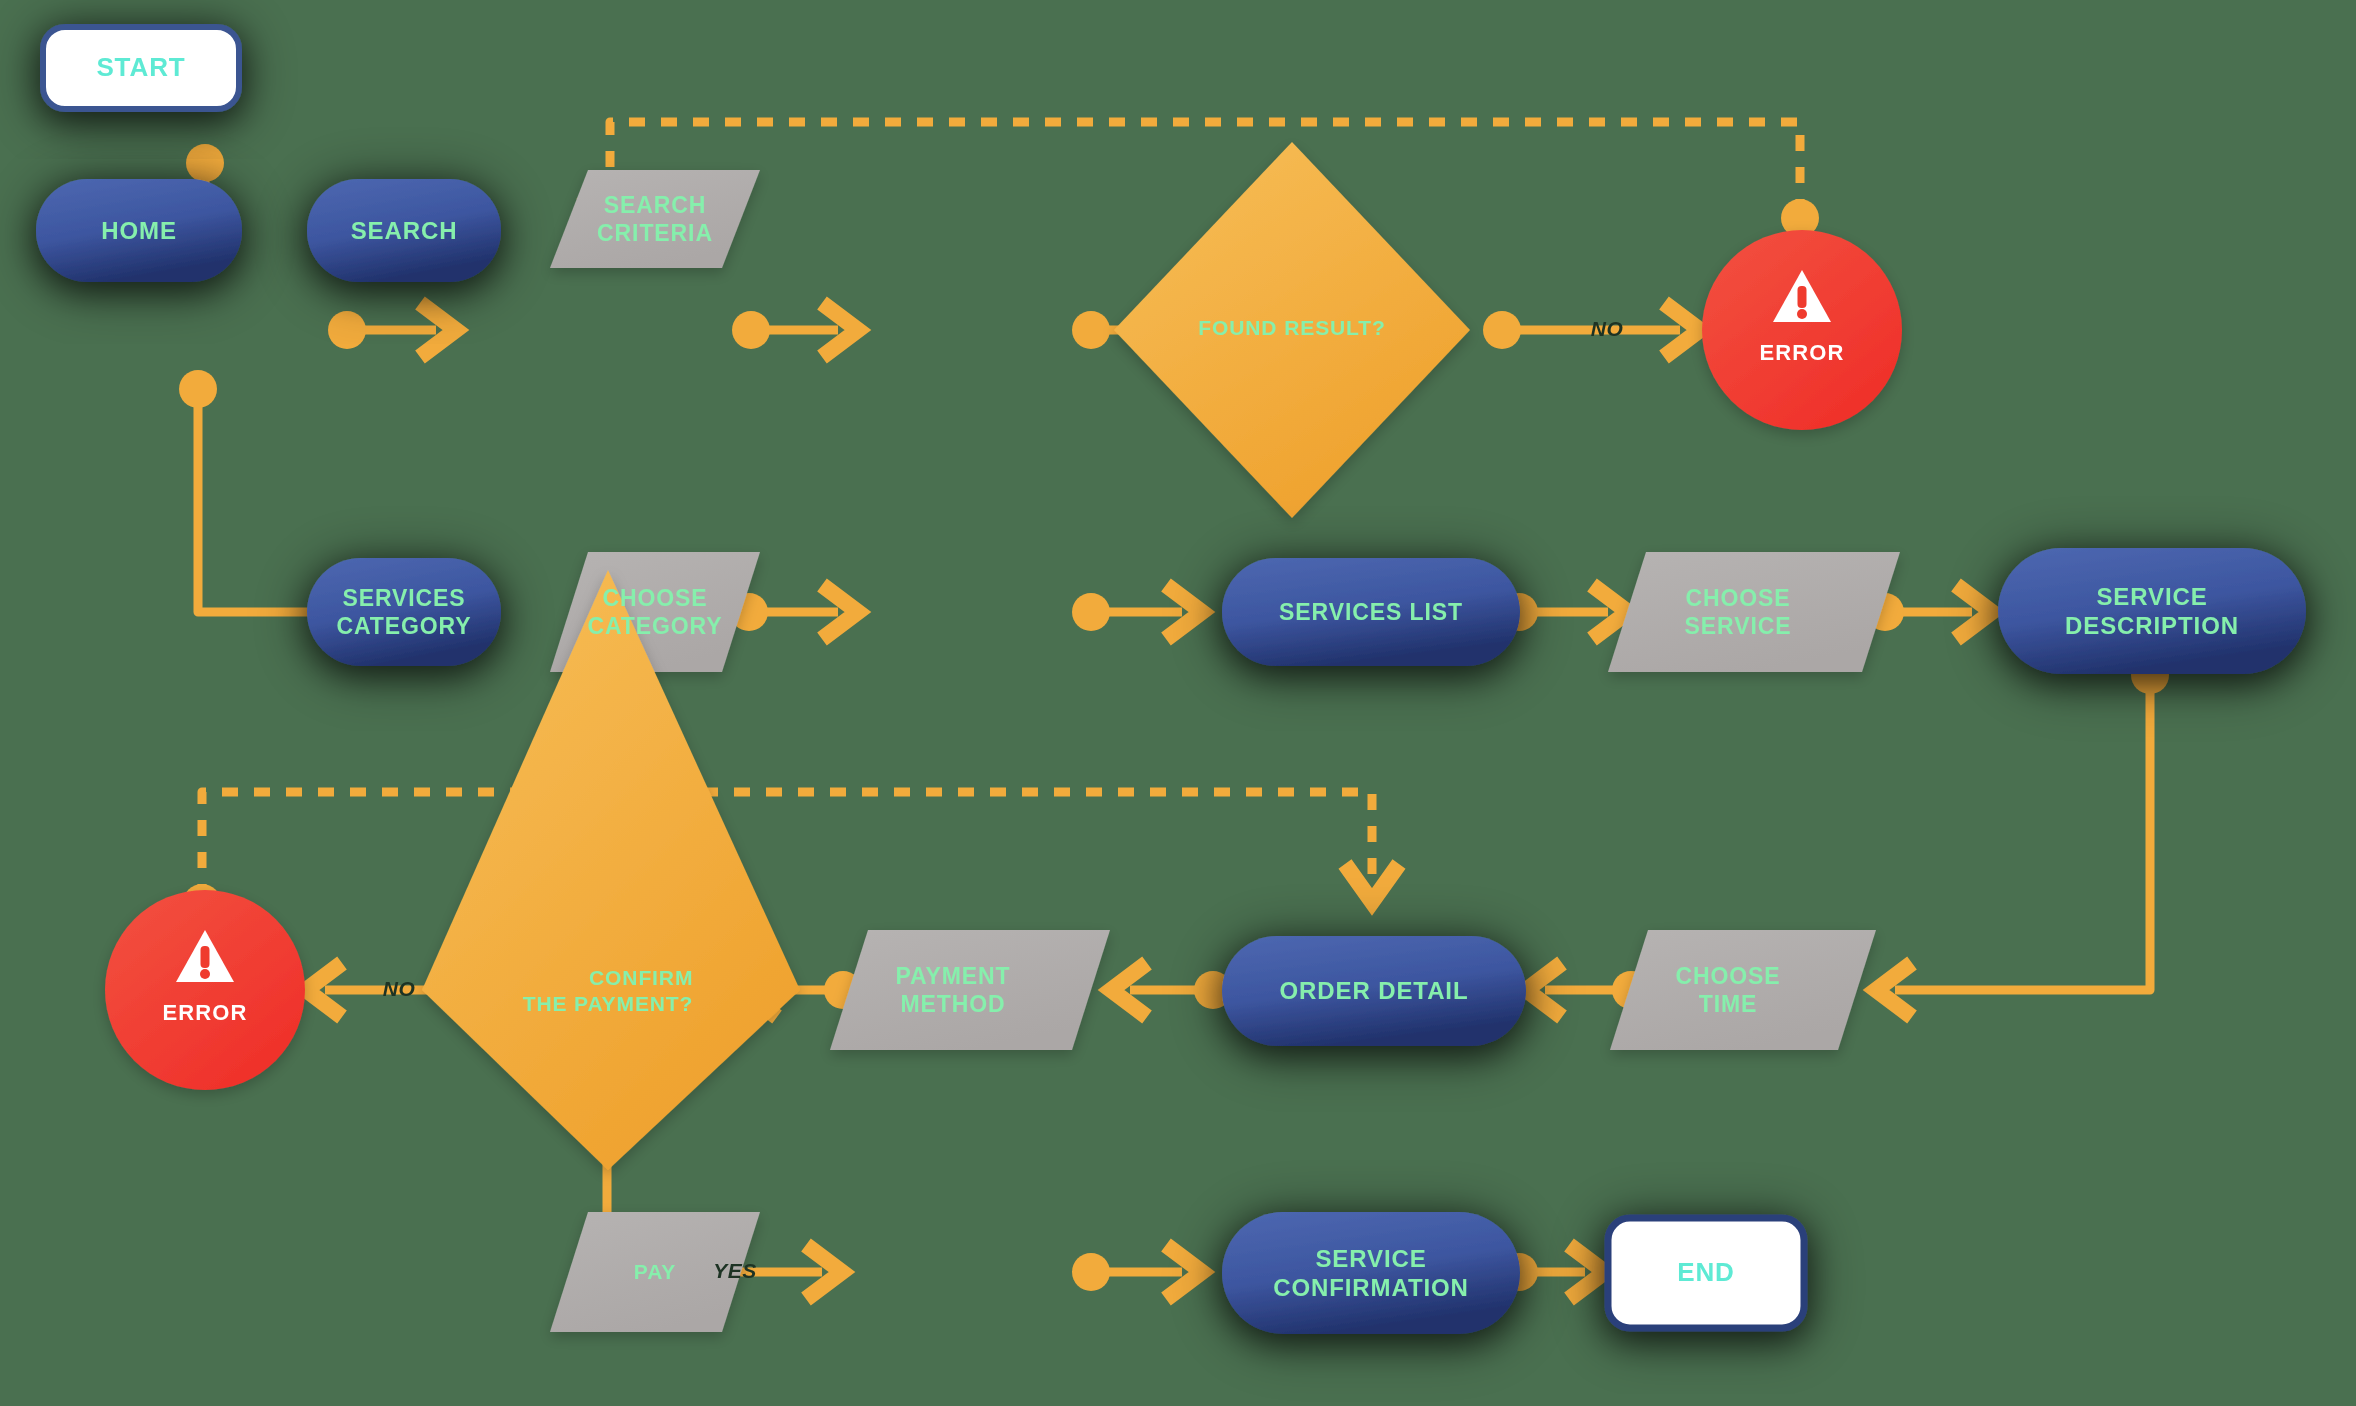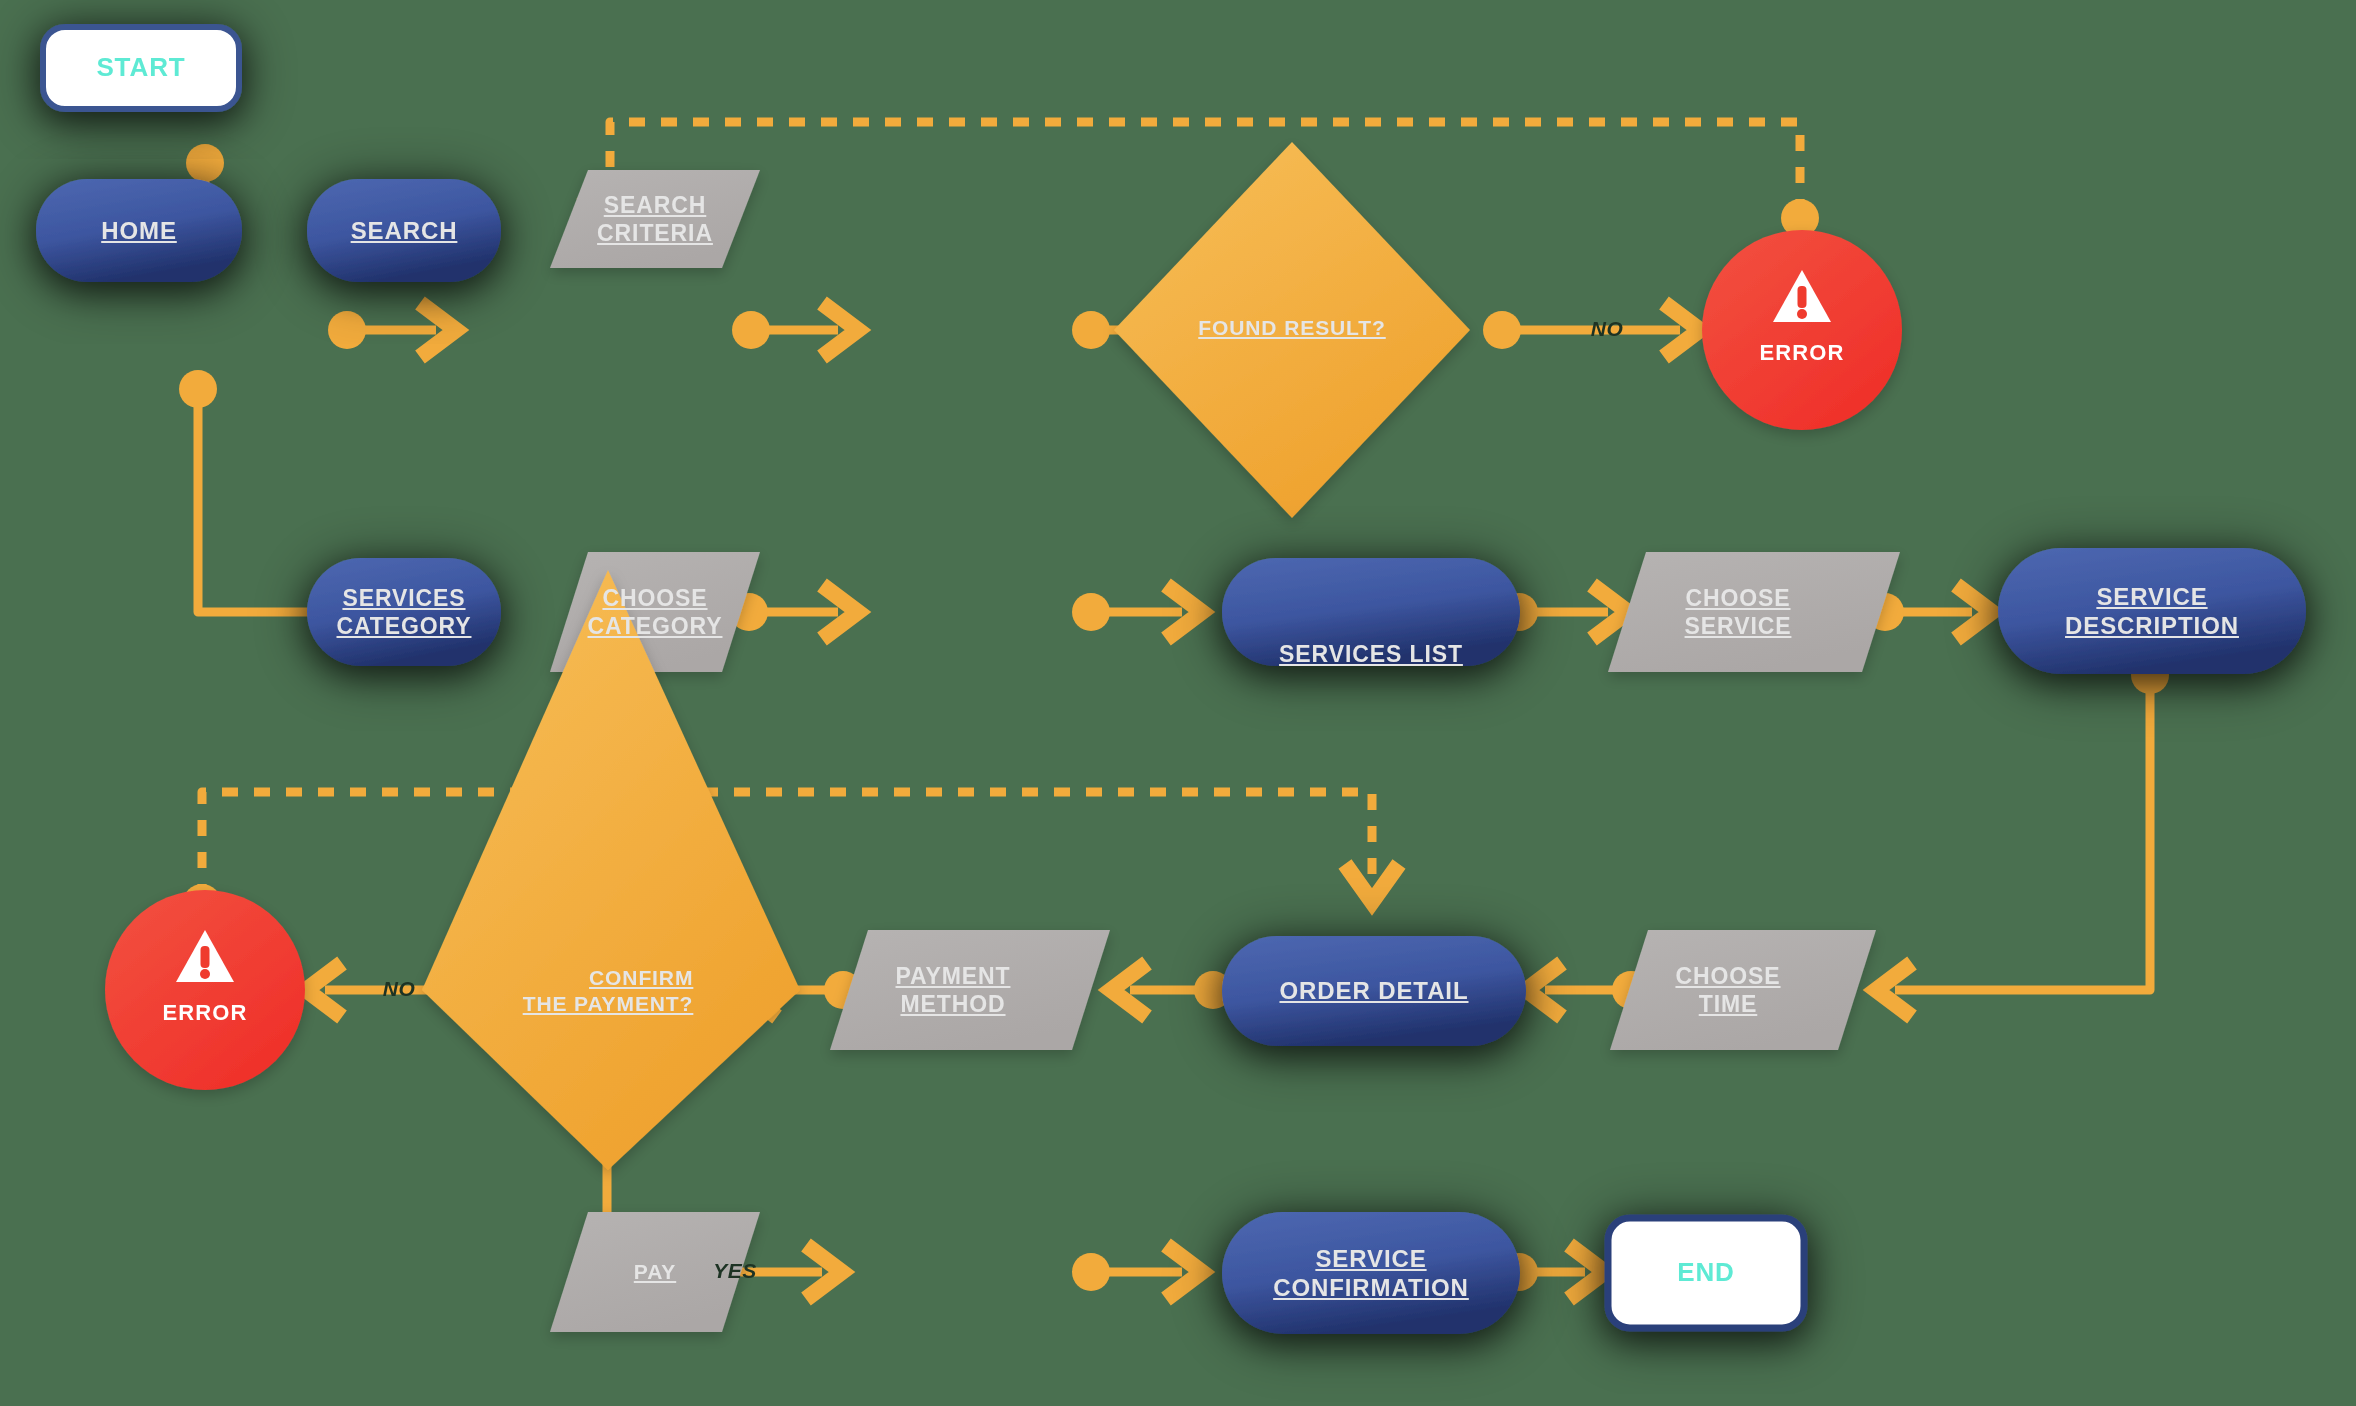--- a/index.html
+++ b/index.html
@@ -30,21 +30,21 @@
     position: absolute;
     display: flex;
     align-items: center;
     justify-content: center;
     text-align: center;
     font-weight: bold;
     letter-spacing: 0.9px;
     pointer-events: none;
     line-height: 1.22;
   }
-  .lbl-white { color: #e5e5e5; text-decoration: underline; }
+  .lbl-white { color: #86efac; }
   .lbl-navy { color: #5eead4; }
   .edge-label {
     position: absolute;
     font-weight: bold;
     font-size: 21px;
     letter-spacing: 0.5px;
     color: #1d3324;
     text-align: center;
     font-style: italic;
   }
@@ -317,21 +317,21 @@
   <div class="node-label lbl-white" style="left:1136px; top:294px; width:312px; height:68px; font-size:21px;">FOUND RESULT?</div>
 
   <div class="err-text" style="left:1702px; top:340px;">ERROR</div>
 
   <div class="node-label lbl-white" style="left:307px; top:558px; width:194px; height:108px; font-size:23px; white-space:pre-line;">SERVICES
 CATEGORY</div>
 
   <div class="node-label lbl-white" style="left:550px; top:552px; width:210px; height:120px; font-size:23px; white-space:pre-line;">CHOOSE
 CATEGORY</div>
 
-  <div class="node-label lbl-white" style="left:1222px; top:558px; width:298px; height:108px; font-size:23px;margin-top:42px;">SERVICES LIST</div>
+  <div class="node-label lbl-white" style="left:1222px; top:558px; width:298px; height:108px; font-size:23px;">SERVICES LIST</div>
 
   <div class="node-label lbl-white" style="left:1612px; top:552px; width:252px; height:120px; font-size:23px; white-space:pre-line;">CHOOSE
 SERVICE</div>
 
   <div class="node-label lbl-white" style="left:1998px; top:548px; width:308px; height:126px; font-size:24px; white-space:pre-line;">SERVICE
 DESCRIPTION</div>
 
   <div class="node-label lbl-white" style="left:1614px; top:930px; width:228px; height:120px; font-size:23px; white-space:pre-line;">CHOOSE
 TIME</div>
 

